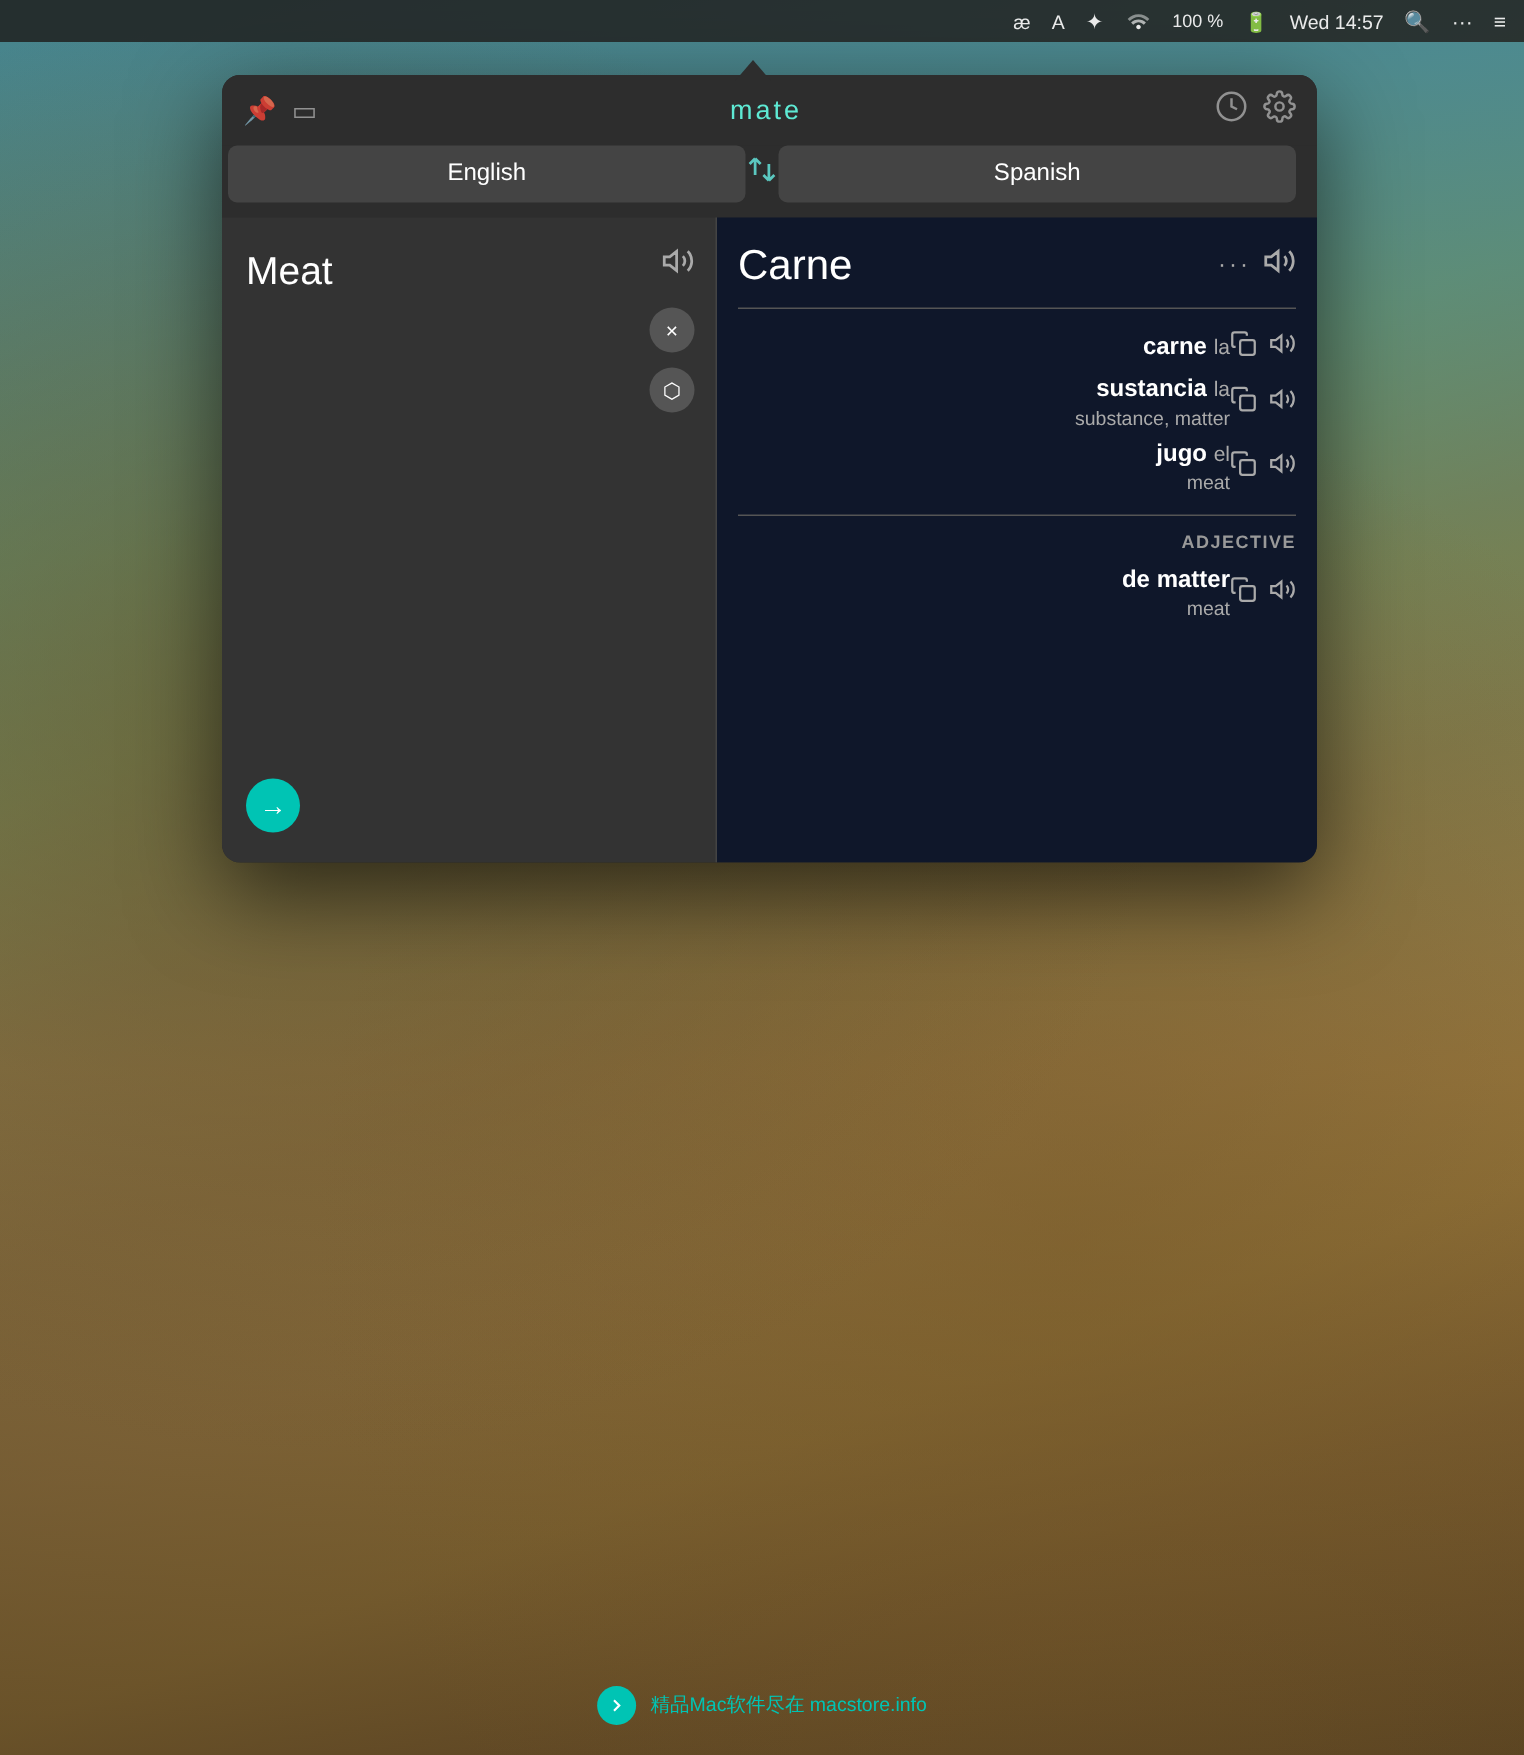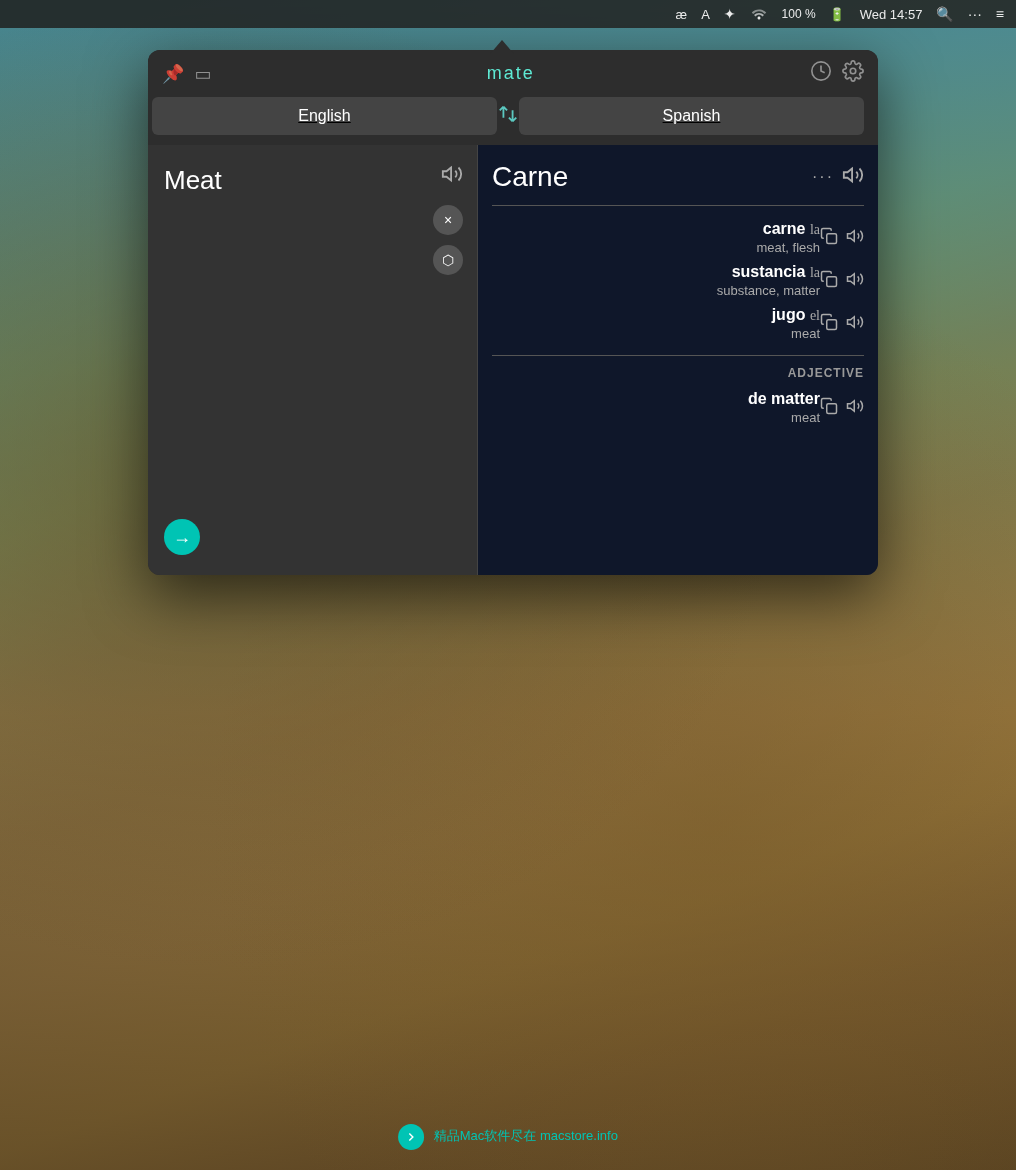--- a/index.html
+++ b/index.html
@@ -130,21 +130,20 @@
       gap: 10px;
       align-items: center;
     }
 
     
     .lang-row {
       display: flex;
       align-items: center;
       padding: 0 14px 10px 4px;
       gap: 0;
-      text-decoration: underline;
     }
 
     .lang-btn {
       flex: 1;
       background: #444;
       border: none;
       border-radius: 6px;
       color: white;
       font-size: 16px;
       font-weight: 500;
@@ -319,21 +318,20 @@
     }
 
     .entry-word strong {
       font-weight: 700;
     }
 
     .entry-gender {
       color: #aaa;
       font-size: 14px;
       font-weight: 300;
-      font-family: Liberation Serif, serif;
     }
 
     .entry-def {
       color: #aaa;
       font-size: 13px;
       margin-top: 2px;
     }
 
     .entry-actions {
       display: flex;
@@ -490,21 +488,20 @@
 
       <hr class="divider">
 
 
       <div class="translation-entry">
         <div class="entry-content">
           <div class="entry-word">
             <strong>carne</strong>
             <span class="entry-gender"> la</span>
           </div>
-          <div class="entry-def">meat, flesh</div>
         </div>
         <div class="entry-actions">
           <span class="copy-icon">
             <svg width="18" height="18" viewBox="0 0 24 24" fill="none" stroke="#aaa" stroke-width="2">
               <rect x="9" y="9" width="13" height="13" rx="2"></rect>
               <path d="M5 15H4a2 2 0 0 1-2-2V4a2 2 0 0 1 2-2h9a2 2 0 0 1 2 2v1"></path>
             </svg>
           </span>
           <span class="speak-icon">
             <svg width="18" height="18" viewBox="0 0 24 24" fill="none" stroke="#aaa" stroke-width="2">

